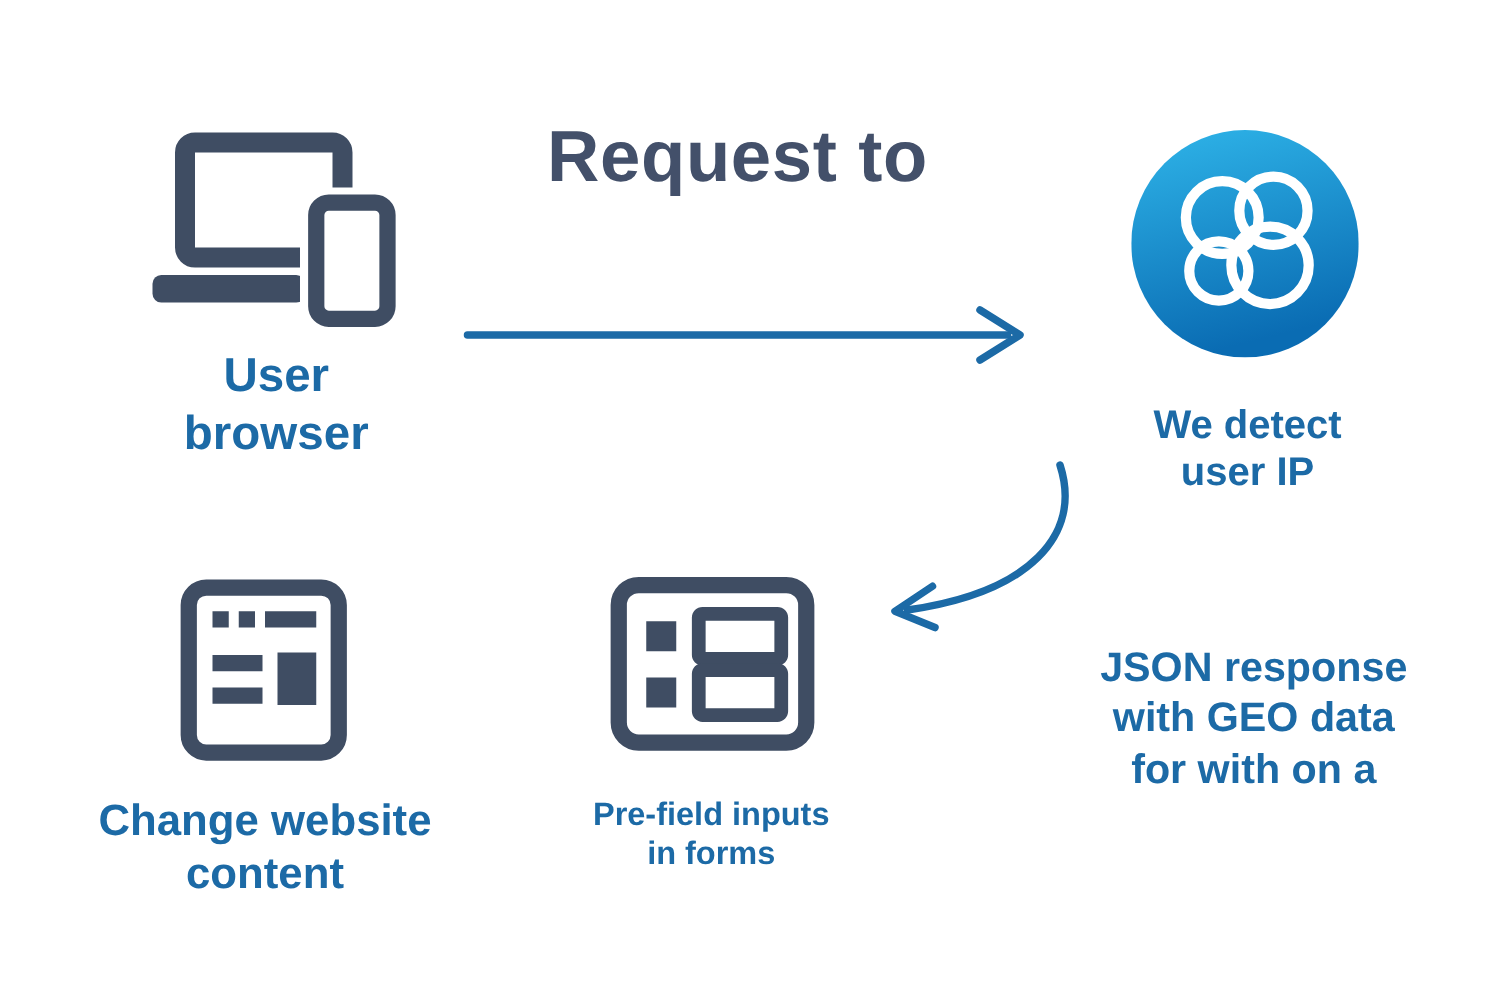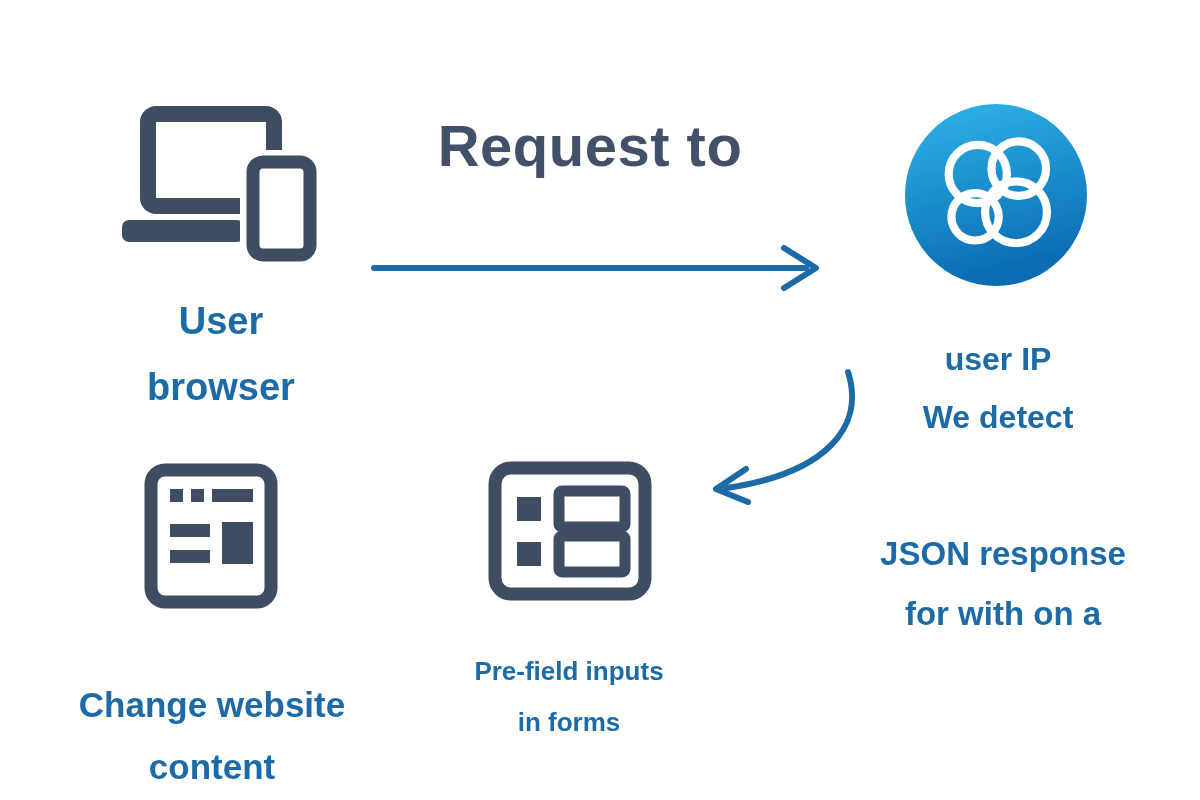--- a/index.html
+++ b/index.html
@@ -2,21 +2,21 @@
 <html><head>
 <meta charset="utf-8">
 <style>
   html,body{margin:0;padding:0;background:#ffffff;}
   .canvas{
     position:relative;width:1200px;height:800px;background:#ffffff;
     font-family:"Liberation Sans",sans-serif;overflow:hidden;
   }
   .abs{position:absolute;}
   .label{position:absolute;text-align:center;font-weight:700;}
-  .label span{display:block;margin-top:20px;}
+  .label span{display:block;}
   .heading{
     color:#43506a;font-size:58px;line-height:1.16;letter-spacing:0.5px;
   }
   .blue{color:#1c6aa6;}
   .lbl-user{font-size:38px;line-height:1.22;}
   .lbl-detect{font-size:32px;line-height:1.2;}
   .lbl-json{font-size:33px;line-height:1.22;}
   .lbl-change{font-size:35px;line-height:1.2;}
   .lbl-prefill{font-size:26px;line-height:1.2;}
   .icon-slate{color:#3f4d63;}
@@ -62,50 +62,51 @@
       </defs>
       <circle cx="100" cy="100" r="100" fill="url(#logoGrad)"></circle>
       <circle cx="80" cy="77" r="32" fill="none" stroke="#ffffff" stroke-width="9"></circle>
       <circle cx="125" cy="71" r="30" fill="none" stroke="#ffffff" stroke-width="9"></circle>
       <circle cx="77" cy="124" r="26" fill="none" stroke="#ffffff" stroke-width="9"></circle>
       <circle cx="122" cy="119" r="34" fill="none" stroke="#ffffff" stroke-width="9"></circle>
     </svg>
   </div>
 
   <div class="label blue lbl-detect" style="left:876px;top:320px;width:244px;">
+    <span>We detect</span>
     <span>user IP</span>
-    <span>We detect</span>
   </div>
 
   <div class="abs" style="left:700px;top:368px;width:162px;height:142px;">
     <svg width="162" height="142" viewBox="0 0 162 142">
       <path d="M148,4 C166,60 124,106 26,120" fill="none" stroke="#1c6aa6" stroke-width="6" stroke-linecap="round"></path>
       <path d="M46,101 L16,121 L48,134" fill="none" stroke="#1c6aa6" stroke-width="6" stroke-linecap="round" stroke-linejoin="round"></path>
     </svg>
   </div>
 
   <div class="label blue lbl-json" style="left:838px;top:514px;width:330px;">
     <span>JSON response</span>
+    <span>with GEO data</span>
     <span>for with on a</span>
   </div>
 
   <div class="abs icon-slate" style="left:143px;top:462px;width:136px;height:148px;">
     <svg width="136" height="148" viewBox="0 0 136 148">
       <rect x="8" y="8" width="120" height="132" rx="14" fill="none" stroke="#3f4d63" stroke-width="13"></rect>
       <rect x="27" y="27" width="13" height="13" fill="#3f4d63"></rect>
       <rect x="48" y="27" width="13" height="13" fill="#3f4d63"></rect>
       <rect x="69" y="27" width="41" height="13" fill="#3f4d63"></rect>
       <rect x="27" y="62" width="40" height="13" fill="#3f4d63"></rect>
       <rect x="27" y="88" width="40" height="13" fill="#3f4d63"></rect>
       <rect x="79" y="60" width="31" height="42" fill="#3f4d63"></rect>
       <rect x="27" y="114" width="83" height="0" fill="#3f4d63"></rect>
     </svg>
   </div>
 
-  <div class="label blue lbl-change" style="left:38px;top:664px;width:348px;">
+  <div class="label blue lbl-change" style="left:38px;top:636px;width:348px;">
     <span>Change website</span>
     <span>content</span>
   </div>
 
   <div class="abs icon-slate" style="left:487px;top:460px;width:166px;height:142px;">
     <svg width="166" height="142" viewBox="0 0 166 142">
       <rect x="8" y="8" width="150" height="126" rx="16" fill="none" stroke="#3f4d63" stroke-width="13"></rect>
       <rect x="30" y="37" width="24" height="24" fill="#3f4d63"></rect>
       <rect x="72" y="31" width="66" height="36" rx="3" fill="none" stroke="#3f4d63" stroke-width="11"></rect>
       <rect x="30" y="82" width="24" height="24" fill="#3f4d63"></rect>

